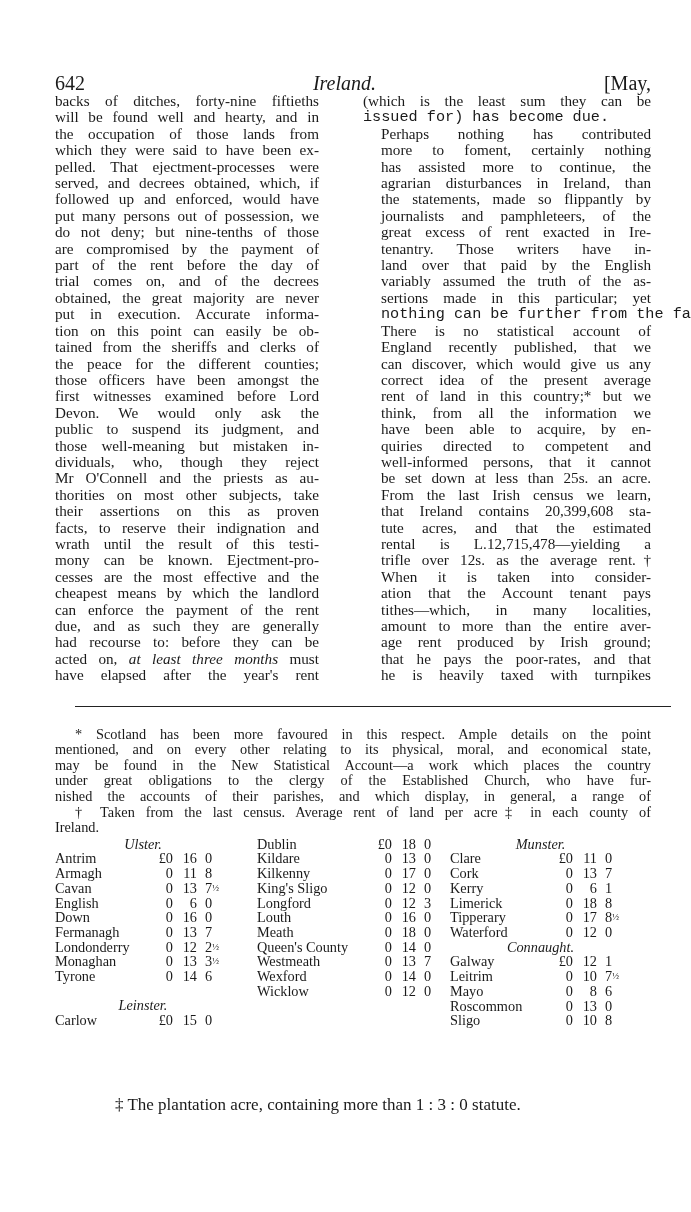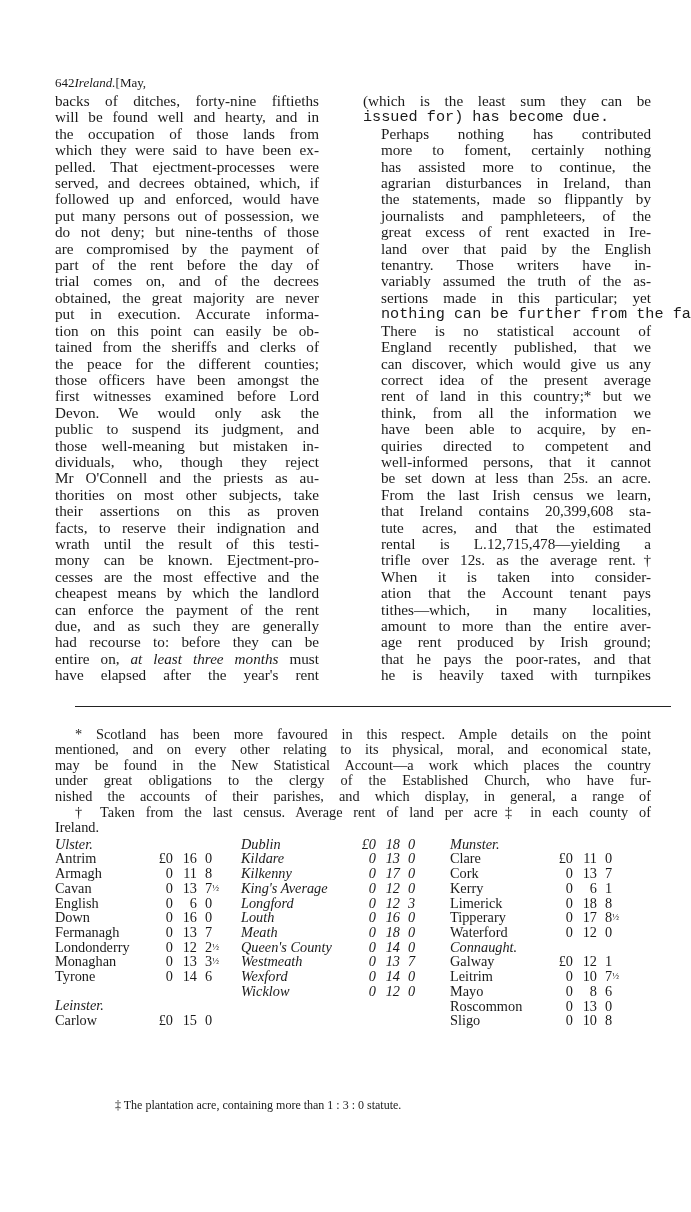--- a/index.html
+++ b/index.html
@@ -3,22 +3,22 @@
   <meta charset="utf-8">
   <style>
     html, body { margin: 0; padding: 0; background: #fff; }
     body {
       width: 691px; height: 1212px; position: relative; overflow: hidden;
       font-family: "Liberation Serif", "DejaVu Serif", serif;
       color: #1a1a1a;
     }
     .page { position: absolute; left: 55px; top: 74px; width: 596px; }
     .running-head {
-      display: flex; align-items: baseline;
-      font-size: 13px; line-height: 18px; height: 19px;
+      display: flex; justify-content: space-between; align-items: baseline;
+      font-size: 20px; line-height: 18px; height: 19px;
     }
     .running-head .title { font-style: italic; }
     .columns { display: flex; justify-content: space-between; gap: 44px; }
     .col {
       width: 288px; font-size: 15.2px; line-height: 16.4px;
       text-align: justify;
     }
     .col p { margin: 0; }
     .col p.indent { text-indent: 18px; }
     .col .line { display: block; text-align-last: justify; white-space: nowrap; }
@@ -34,33 +34,33 @@
     .notes .line.last { text-align-last: left; }
     .notes .indent { padding-left: 20px; }
     .em { font-style: italic; }
     table.rents {
       border-collapse: collapse; font-size: 14.3px; line-height: 14.7px;
     }
     table.rents td { padding: 0; vertical-align: top; white-space: nowrap; }
     .tables { position: relative; height: 190px; margin-top: 1px; }
     .tcol { position: absolute; top: 0; }
     .tcol.c1 { left: 0; }
-    .tcol.c2 { left: 186px; font-style: italic; }
+    .tcol.c2 { left: 202px; }
     .tcol.c3 { left: 395px; }
-    .prov { font-style: italic; text-align: left; }
+    .prov { font-style: italic; text-align: center; }
     .n1 { width: 98px; }
     .n2 { width: 115px; }
     .n3 { width: 103px; }
     .pd { width: 20px; text-align: right; }
     .s { width: 24px; text-align: right; }
     .d { width: 26px; text-align: left; padding-left: 8px !important; }
     .frac { font-size: 9px; vertical-align: 2px; }
     .dagger-note {
       position: absolute; left: 115px; top: 1098px;
-      font-size: 12px; line-height: 14px; white-space: nowrap;
+      font-size: 17px; line-height: 14px; white-space: nowrap;
     }
   </style>
 </head>
 <body>
 
 <div class="page">
   <div class="running-head">
     <span>642</span>
     <span class="title">Ireland.</span>
     <span>[May,</span>
@@ -98,39 +98,39 @@
           <span class="line">facts, to reserve their indignation and</span>
           <span class="line">wrath until the result of this testi-</span>
           <span class="line">mony can be known. Ejectment-pro-</span>
           <span class="line">cesses are the most effective and the</span>
           <span class="line">cheapest means by which the landlord</span>
           <span class="line">can enforce the payment of the rent</span>
           <span class="line">due, and as such they are generally</span>
           <span class="line">had recourse to: before they can be</span>
         </p>
       <p>
-        <span class="line"><span>entire on, </span><span class="em">at least three months</span><span> must</span></span>
+        <span class="line"><span>acted on, </span><span class="em">at least three months</span><span> must</span></span>
         <span class="line">have elapsed after the year's rent</span>
       </p>
     </div>
     <div class="col">
       <p id="right-p1">
           <span class="line">(which is the least sum they can be</span>
           <span class="line last">issued for) has become due.</span>
         </p>
       <p id="right-p2" class="indent">
           <span class="line">Perhaps nothing has contributed</span>
           <span class="line">more to foment, certainly nothing</span>
           <span class="line">has assisted more to continue, the</span>
           <span class="line">agrarian disturbances in Ireland, than</span>
           <span class="line">the statements, made so flippantly by</span>
           <span class="line">journalists and pamphleteers, of the</span>
           <span class="line">great excess of rent exacted in Ire-</span>
+          <span class="line">tenantry. Those writers have in-</span>
           <span class="line">land over that paid by the English</span>
-          <span class="line">tenantry. Those writers have in-</span>
           <span class="line">variably assumed the truth of the as-</span>
           <span class="line">sertions made in this particular; yet</span>
           <span class="line last">nothing can be further from the fact.</span>
         </p>
       <p id="right-p3" class="indent">
           <span class="line">There is no statistical account of</span>
           <span class="line">England recently published, that we</span>
           <span class="line">can discover, which would give us any</span>
           <span class="line">correct idea of the present average</span>
           <span class="line">rent of land in this country;* but we</span>
@@ -262,21 +262,21 @@
                 <td class="s">13</td>
                 <td class="d">0</td>
               </tr>
               <tr>
                 <td class="n2">Kilkenny</td>
                 <td class="pd">0</td>
                 <td class="s">17</td>
                 <td class="d">0</td>
               </tr>
               <tr>
-                <td class="n2">King's Average</td>
+                <td class="n2">King's Sligo</td>
                 <td class="pd">0</td>
                 <td class="s">12</td>
                 <td class="d">0</td>
               </tr>
               <tr>
                 <td class="n2">Longford</td>
                 <td class="pd">0</td>
                 <td class="s">12</td>
                 <td class="d">3</td>
               </tr>

